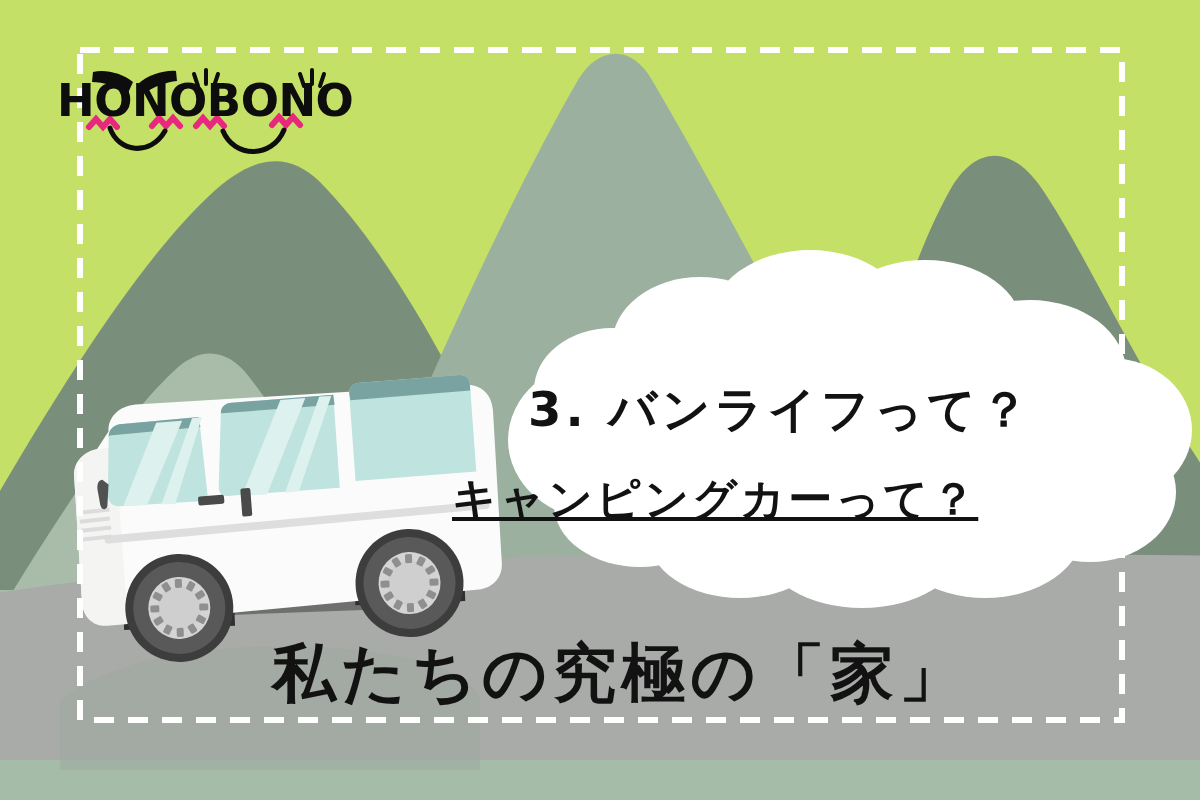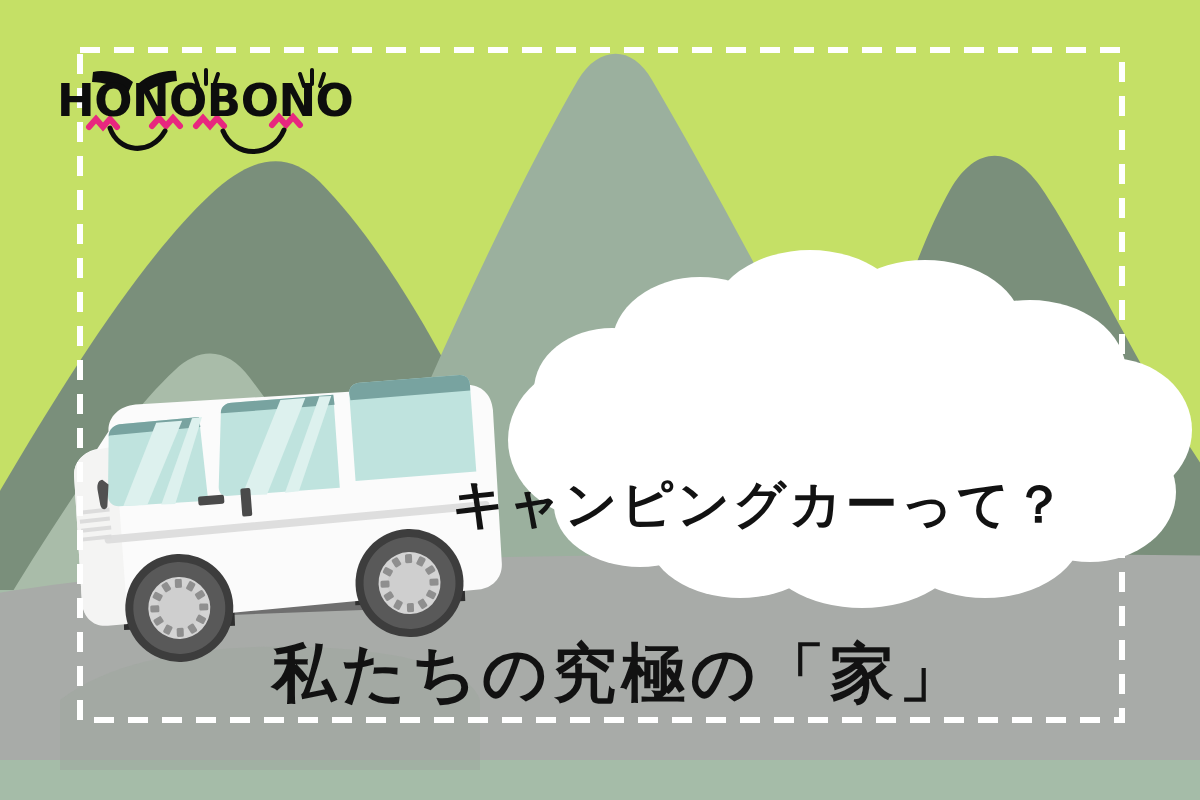--- a/index.html
+++ b/index.html
@@ -32,22 +32,23 @@
   }
   #bubble-line-1 {
     left: 528px;
     top: 378px;
     font-size: 48px;
     letter-spacing: 4px;
   }
   #bubble-line-2 {
     left: 452px;
     top: 470px;
-    font-size: 52px;
+    font-size: 44px;
     letter-spacing: 3px;
+    text-decoration: underline;
   }
   #tagline {
     left: 272px;
     top: 630px;
     font-size: 64px;
     letter-spacing: 5px;
   }
   #logo-word {
     position: absolute;
     left: 57px;
@@ -232,17 +233,18 @@
 
       <g stroke="#0d0d0d" stroke-width="5" fill="none" stroke-linecap="round">
         <path d="M 110 128 C 118 152 150 157 165 131"></path>
         <path d="M 223 131 C 234 158 272 159 284 130"></path>
       </g>
     </g>
   </svg>
 
   <div id="logo-word">HONOBONO</div>
 
+  <div class="overlay-text" id="bubble-line-1">3. バンライフって？</div>
   <div class="overlay-text" id="bubble-line-2">キャンピングカーって？</div>
 
   <div class="overlay-text" id="tagline">私たちの究極の「家」</div>
 
 </div>
 
 </body></html>

